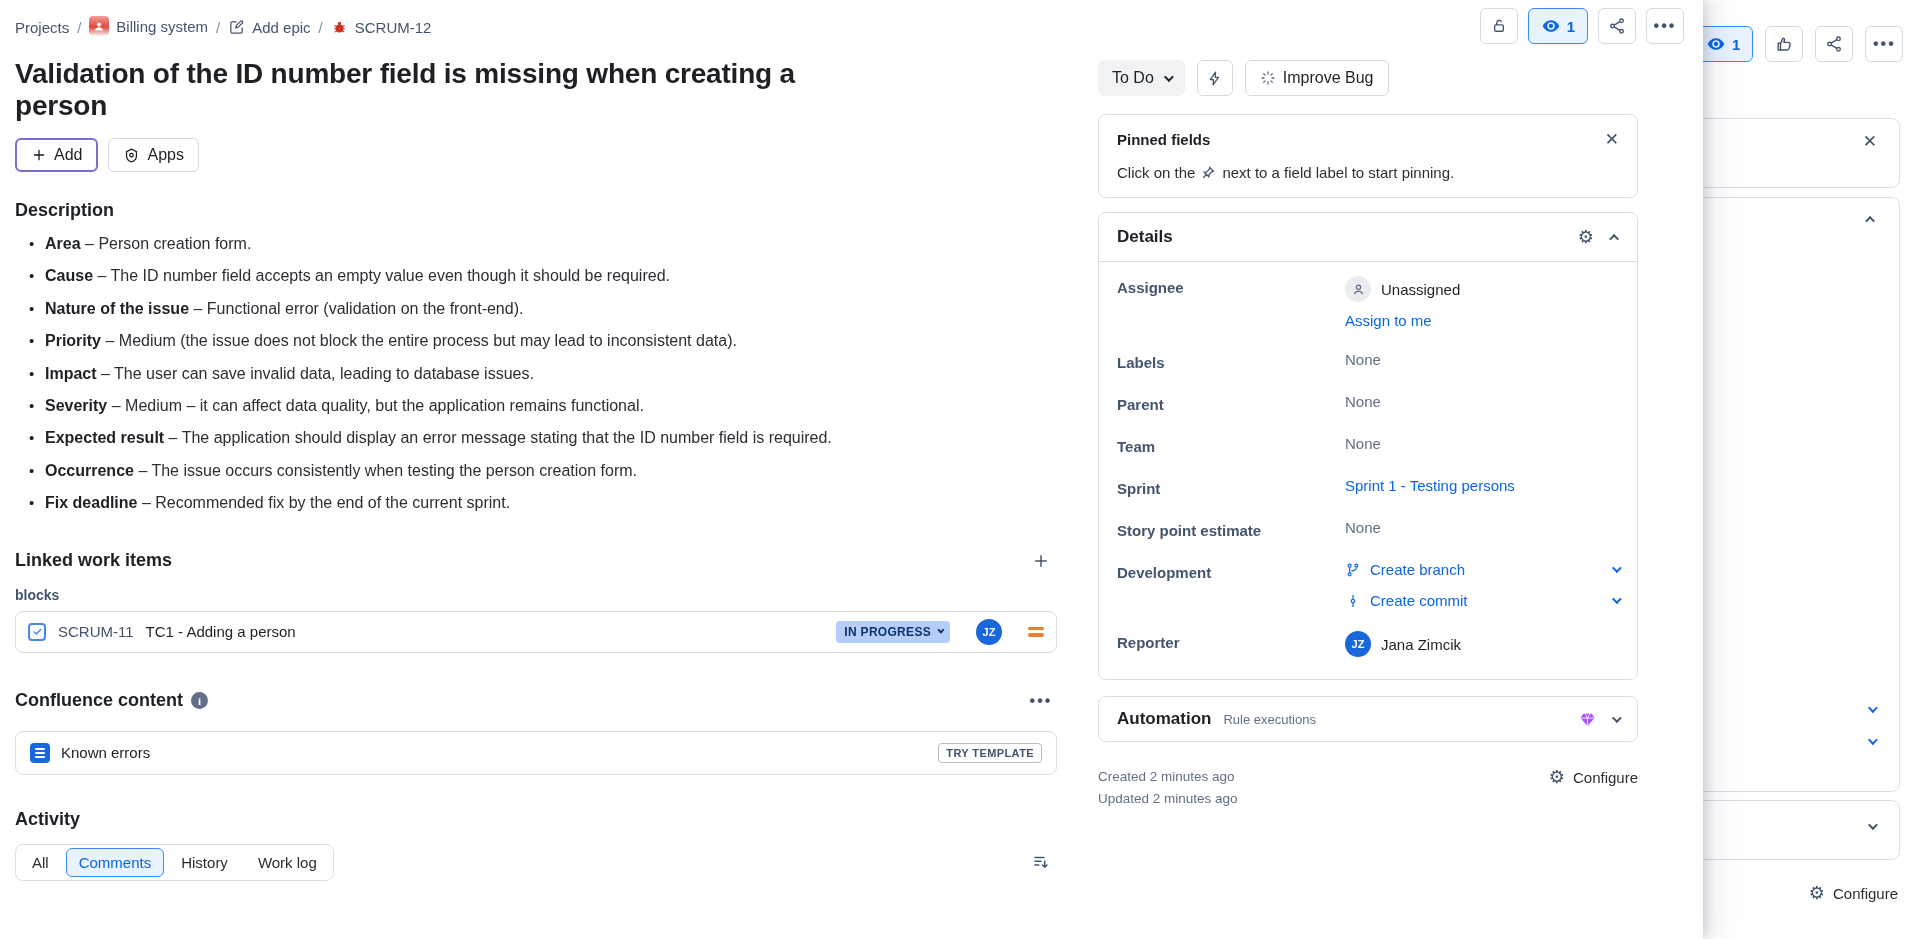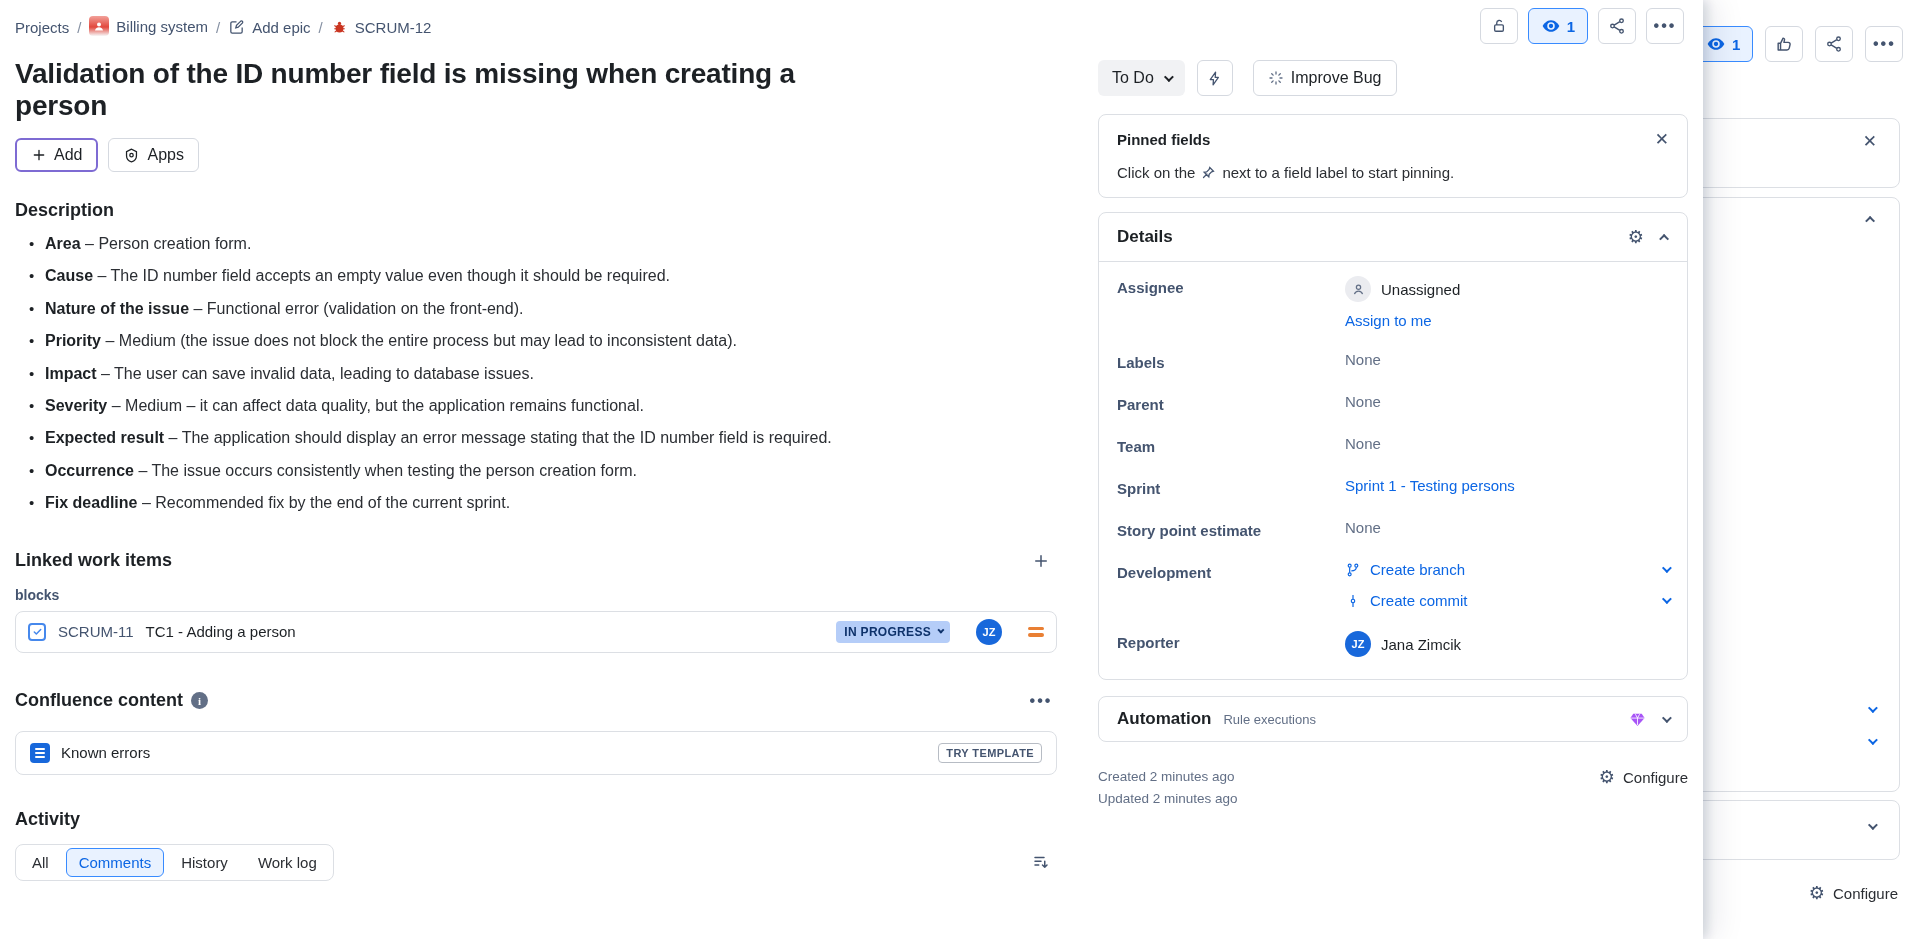--- a/index.html
+++ b/index.html
@@ -56,21 +56,21 @@
   .doc-icon i { width:10px; height:2px; background:#fff; border-radius:1px; }
   .known-title { font-size:15px; color:#1d2125; cursor:pointer; }
   .try-chip { margin-left:auto; border:1px solid #b7bcc4; border-radius:4px; font-size:11px; font-weight:700; letter-spacing:.4px; color:#44546f; padding:3px 7px; cursor:pointer; }
   .activity-h { margin-top:34px; }
   .tabs-row { display:flex; align-items:center; justify-content:space-between; margin-top:14px; width:1042px; }
   .tabs { display:inline-flex; align-items:center; gap:4px; border:1px solid #dcdfe4; border-radius:8px; padding:3px; }
   .tab { font-size:15px; color:#2b2e33; padding:5px 12px; border-radius:6px; border:1px solid transparent; cursor:pointer; }
   .tab.active { color:#0c66e4; border:1px solid #388bff; background:#e9f2ff; font-weight:500; }
 
   
-  .right-col { position:absolute; left:1098px; top:0; width:590px; }
+  .right-col { position:absolute; left:1098px; top:0; width:540px; }
   .modal-top-icons { position:absolute; top:8px; right:19px; display:flex; gap:10px; }
   .status-row { margin-top:60px; display:flex; gap:12px; align-items:center; }
   .btn-status { display:inline-flex; align-items:center; gap:10px; height:36px; padding:0 14px; background:#f1f2f4; border:none; border-radius:6px; font-size:16px; font-weight:500; color:#1d2125; cursor:pointer; }
   .card { border:1px solid #dcdfe4; border-radius:8px; background:#fff; }
   .pinned-card { margin-top:18px; padding:16px 18px; }
   .pinned-head { display:flex; align-items:center; justify-content:space-between; }
   .pinned-title { font-size:15px; font-weight:700; color:#1d2125; }
   .x-icon { font-size:17px; color:#44546f; cursor:pointer; line-height:1; }
   .pinned-hint { margin-top:16px; font-size:15px; color:#2b2e33; display:flex; align-items:center; gap:6px; flex-wrap:wrap; }
   .details-card { margin-top:14px; }
@@ -331,21 +331,21 @@
     <div class="status-row">
       <button class="btn-status">
         <span>To Do</span>
         <span class="chev down"></span>
       </button>
       <span class="icon-btn" style="width:36px;">
         <svg width="17" height="17" viewBox="0 0 24 24" fill="none" stroke="#44546f" stroke-width="1.8" stroke-linejoin="round">
             <path d="M13.5 3 6 13.5h4.5L10 21l7.5-10.5H13z"></path>
           </svg>
       </span>
-      <button class="btn" style="height:36px;margin-left:8px;">
+      <button class="btn" style="height:36px;">
         <svg width="16" height="16" viewBox="0 0 24 24" stroke="#626f86" stroke-width="2" stroke-linecap="round">
             <path d="M12 3v3M12 18v3M3 12h3M18 12h3M5.6 5.6l2.1 2.1M16.3 16.3l2.1 2.1M18.4 5.6l-2.1 2.1M7.7 16.3l-2.1 2.1"></path>
           </svg>
         <span>Improve Bug</span>
       </button>
     </div>
 
     <div class="card pinned-card">
       <div class="pinned-head">
         <span class="pinned-title">Pinned fields</span>

